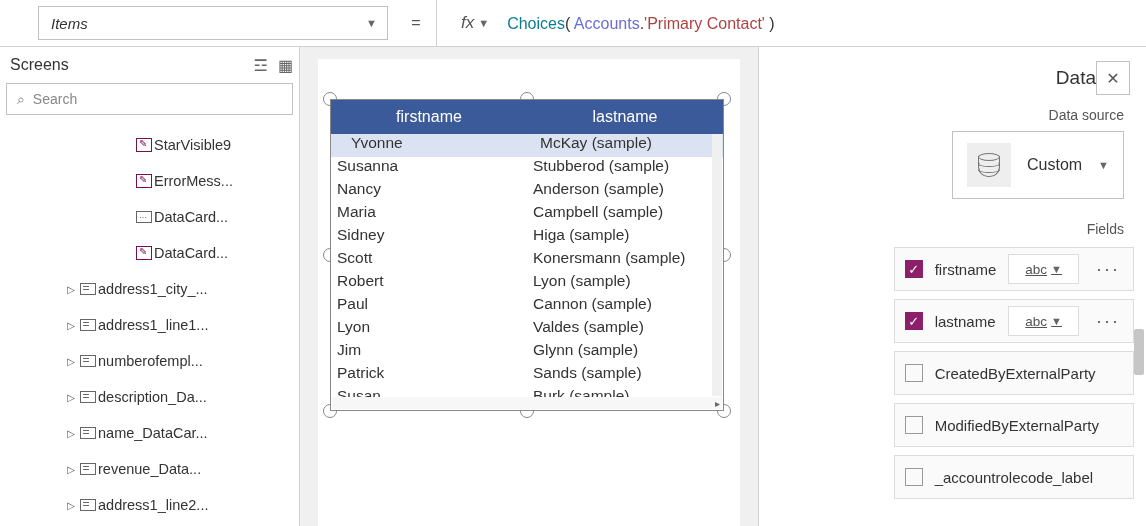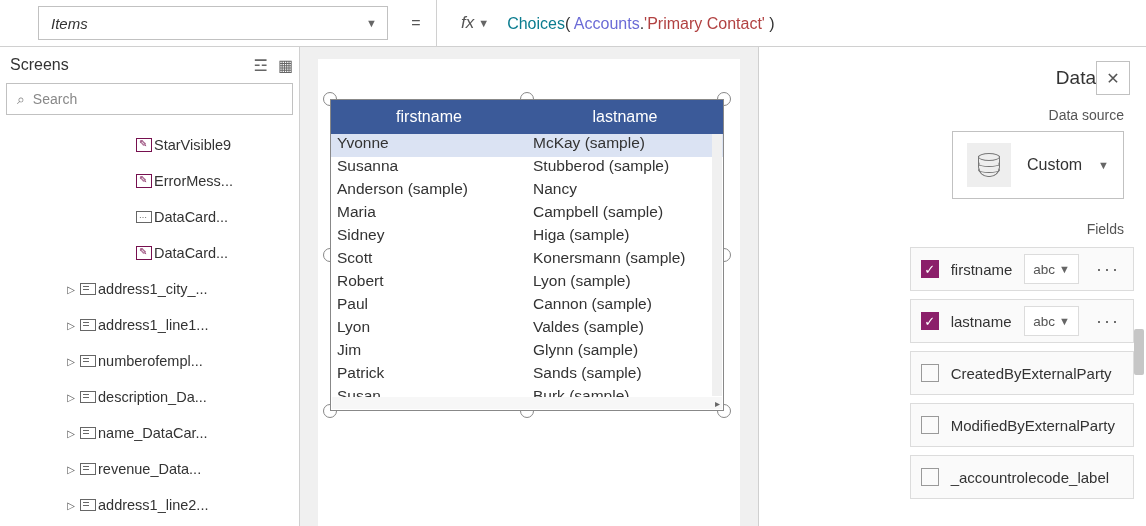--- a/index.html
+++ b/index.html
@@ -47,40 +47,40 @@
   .handle { width:14px; height:14px; border-radius:50%; background:#fff; border:1px solid #888; position:absolute; }
   .h-tl{top:-7px;left:-7px} .h-tm{top:-7px;left:calc(50% - 7px)} .h-tr{top:-7px;right:-7px}
   .h-ml{top:calc(50% - 7px);left:-7px} .h-mr{top:calc(50% - 7px);right:-7px}
   .h-bl{bottom:-7px;left:-7px} .h-bm{bottom:-7px;left:calc(50% - 7px)} .h-br{bottom:-7px;right:-7px}
   .datatable { width:100%; height:100%; border:1px solid #888; display:flex; flex-direction:column; background:#fff; position:relative;}
   .dt-head { display:flex; background:#3b5a99; color:#fff; height:34px; }
   .dt-head div { flex:1; display:flex; align-items:center; justify-content:center; font-size:16px; }
   .dt-body { flex:1; overflow:hidden; }
   .dt-row { display:flex; height:23px; font-size:15.5px; color:#333; }
   .dt-row div { flex:1; padding-left:6px; white-space:nowrap; overflow:hidden; }
-  .dt-row.sel { background:#dbe3f3; }
+  .dt-row.sel { background:#dbe3f3;padding-left:14px; }
   .dt-scrolltrack { position:absolute; right:1px; top:34px; bottom:14px; width:10px; background:#f0f0f0;}
   .dt-scrollh { position:absolute; left:1px; right:1px; bottom:1px; height:12px; background:#f7f7f7; display:flex; justify-content:flex-end; align-items:center; font-size:10px; color:#666; padding-right:2px;}
 
   
   .data-pane { width: 388px; border-left:1px solid #d0d0d0; display:flex; flex-direction:column; padding:0 0 0 0; position:relative;align-items:flex-end;}
   .data-head { display:flex; justify-content:space-between; align-items:center; padding:14px 16px 4px 22px;}
   .data-head h2 { font-size:19px; font-weight:400;}
   .close-btn { width:34px; height:34px; border:1px solid #c1c1c1; display:flex; align-items:center; justify-content:center; font-size:16px; color:#555;}
   .ds-label { font-size:14px; color:#555; padding:8px 22px 8px 22px;}
   .ds-box { margin:0 22px; height:68px; border:1px solid #c1c1c1; display:flex; align-items:center; padding:0 14px; gap:16px;}
   .ds-icon { width:44px; height:44px; background:#eee; display:flex; align-items:center; justify-content:center; color:#777;}
   .ds-name { flex:1; font-size:16px; color:#333;}
   .fields-label { font-size:14px; color:#555; padding:22px 22px 10px 22px;}
   .fields-list { padding:0 12px 0 22px; display:flex; flex-direction:column; gap:8px; position:relative;}
   .field-row { height:44px; border:1px solid #dcdcdc; background:#fafafa; display:flex; align-items:center; padding:0 8px 0 10px; gap:12px;}
   .chk { width:18px; height:18px; border:1px solid #999; display:flex; align-items:center; justify-content:center;}
   .chk.on { background:#8b1f6a; border-color:#8b1f6a; color:#fff; font-size:13px;}
   .field-name { flex:1; font-size:15px; color:#333;}
-  .type-pill { height:30px; border:1px solid #dcdcdc; padding:0 8px; display:flex; align-items:center; gap:4px; font-size:13.5px; color:#555; background:#fff;}
+  .type-pill { height:30px; border:1px solid #dcdcdc; padding:0 16px; display:flex; align-items:center; gap:4px; font-size:13.5px; color:#555; background:#fff;text-decoration:underline;}
   .dots { width:34px; text-align:center; font-size:18px; color:#555; letter-spacing:2px;}
   .right-scroll { position:absolute; right:2px; top:282px; width:10px; height:46px; background:#c6c6c6; border-radius:2px;}
   .chev { font-size:11px; color:#666; }
   .cyl { width:22px; height:24px; position:relative;}
   .cyl::before{content:"";position:absolute;top:0;left:0;right:0;height:6px;border:1.5px solid #777;border-radius:50%;}
   .cyl::after{content:"";position:absolute;top:3px;left:0;right:0;bottom:0;border:1.5px solid #777;border-top:none;border-radius:0 0 10px 10px;}
   .cyl .r1,.cyl .r2{position:absolute;left:0;right:0;height:6px;border:1.5px solid #777;border-radius:50%;border-top-color:transparent;}
   .cyl .r1{top:8px}.cyl .r2{top:14px}
 </style>
 </head>
@@ -219,22 +219,22 @@
           <div class="dt-body" id="dt-body">
               <div class="dt-row sel">
                 <div>Yvonne</div>
                 <div>McKay (sample)</div>
               </div>
               <div class="dt-row">
                 <div>Susanna</div>
                 <div>Stubberod (sample)</div>
               </div>
               <div class="dt-row">
+                <div>Nancy</div>
                 <div>Anderson (sample)</div>
-                <div>Nancy</div>
               </div>
               <div class="dt-row">
                 <div>Maria</div>
                 <div>Campbell (sample)</div>
               </div>
               <div class="dt-row">
                 <div>Sidney</div>
                 <div>Higa (sample)</div>
               </div>
               <div class="dt-row">

